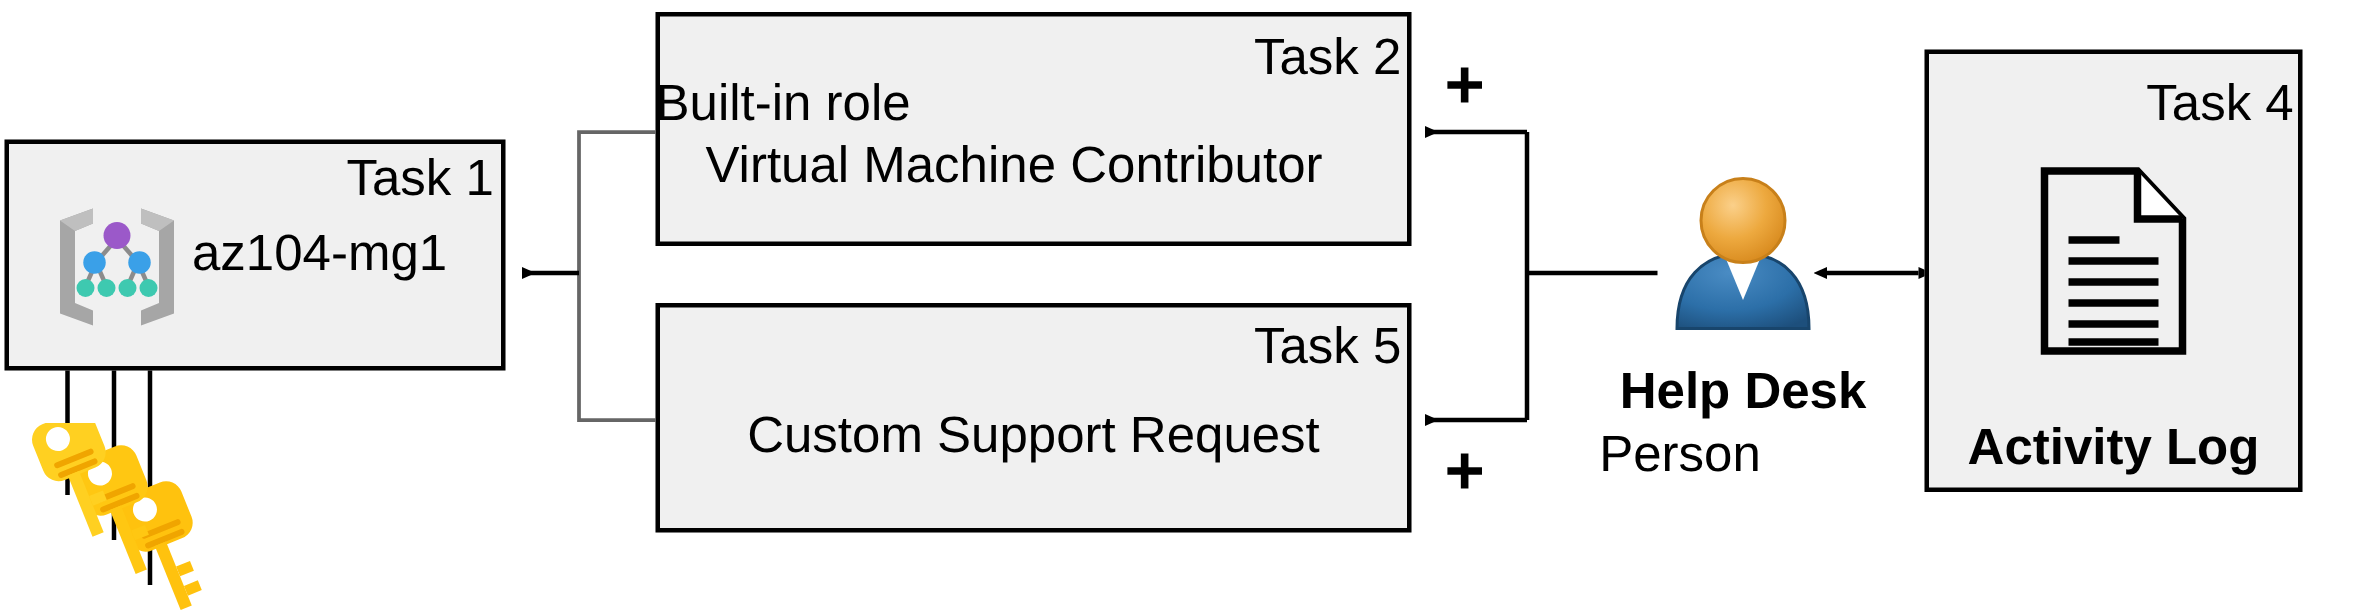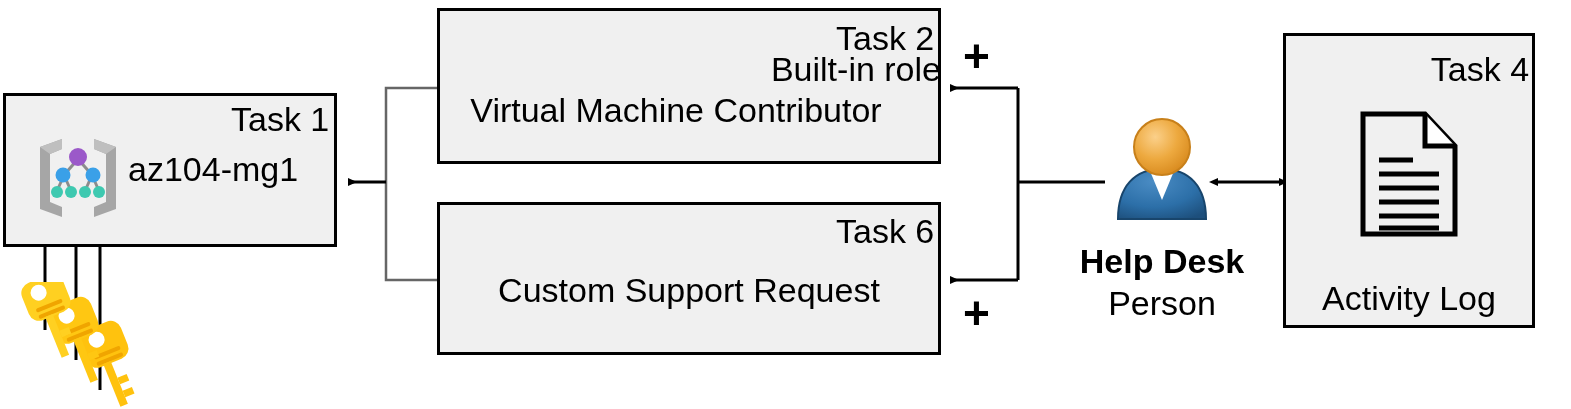--- a/index.html
+++ b/index.html
@@ -164,27 +164,27 @@
       <rect x="8" y="34" width="28" height="4" rx="2" fill="#f0a500"></rect>
       <rect x="14" y="38" width="8" height="44" fill="#ffd021"></rect>
       <rect x="22" y="56" width="10" height="7" fill="#ffd021"></rect>
     </g>
   </svg>
 
   <div class="box" style="left:437px; top:8px; width:504px; height:156px;"></div>
 
   <div class="task-tag" style="left:836px; top:21px;">Task 2</div>
 
-  <div class="box-text" style="left:437px; top:49px; width:504px; text-align:right;">Built-in role</div>
+  <div class="box-text" style="left:437px; top:49px; width:504px; text-align:left;">Built-in role</div>
 
   <div class="box-text" style="left:424px; top:90px; width:504px; text-align:center;">Virtual Machine Contributor</div>
 
   <div class="box" style="left:437px; top:202px; width:504px; height:153px;"></div>
 
-  <div class="task-tag" style="left:836px; top:214px;">Task 6</div>
+  <div class="task-tag" style="left:836px; top:214px;">Task 5</div>
 
 
   <div class="box-text" style="left:437px; top:270px; width:504px; text-align:center;">Custom Support Request</div>
 
   <div class="plus" style="left:963px; top:33px;">+</div>
 
   <div class="plus" style="left:963px; top:290px;">+</div>
 
   <svg style="position:absolute; left:1106px; top:114px; width:112px; height:112px;" viewBox="0 0 112 112">
     <defs>
@@ -202,34 +202,34 @@
 
     <path d="M12,105 C12,72 29,55 56,55 C83,55 100,72 100,105 Z" fill="url(#bodyGrad)" stroke="#18456c" stroke-width="2"></path>
 
     <path d="M44,57 L56,86 L68,57 C64,54 48,54 44,57 Z" fill="#ffffff"></path>
 
     <circle cx="56" cy="33" r="28" fill="url(#headGrad)" stroke="#c8801a" stroke-width="2"></circle>
   </svg>
 
   <div class="label-center" style="left:1050px; top:241px; width:224px;font-weight:bold;">Help Desk</div>
 
-  <div class="label-center" style="left:1050px; top:283px; width:224px;">Person</div>
+  <div class="label-center" style="left:1008px; top:283px; width:224px;">Person</div>
 
   <div class="box" style="left:1283px; top:33px; width:252px; height:295px;"></div>
 
   <div class="task-tag" style="left:1354px; top:52px; width:252px; text-align:center;">Task 4</div>
 
   <svg style="position:absolute; left:1357px; top:110px; width:104px; height:128px;" viewBox="0 0 104 128">
     <path d="M6,4 L68,4 L98,36 L98,124 L6,124 Z" fill="#f0f0f0" stroke="#000000" stroke-width="5" stroke-linejoin="miter"></path>
     <path d="M68,4 L68,36 L98,36" fill="#ffffff" stroke="#000000" stroke-width="5" stroke-linejoin="miter"></path>
     <g stroke="#000000" stroke-width="5" stroke-linecap="butt">
       <line x1="22" y1="50" x2="56" y2="50"></line>
       <line x1="22" y1="64" x2="82" y2="64"></line>
       <line x1="22" y1="78" x2="82" y2="78"></line>
       <line x1="22" y1="92" x2="82" y2="92"></line>
       <line x1="22" y1="106" x2="82" y2="106"></line>
       <line x1="22" y1="118" x2="82" y2="118"></line>
     </g>
   </svg>
 
-  <div class="label-center" style="left:1283px; top:278px; width:252px;">Activity Log</div>
+  <div class="label-center" style="left:1283px; top:278px; width:252px;font-weight:bold;">Activity Log</div>
 
 </div>
 
 </body></html>

